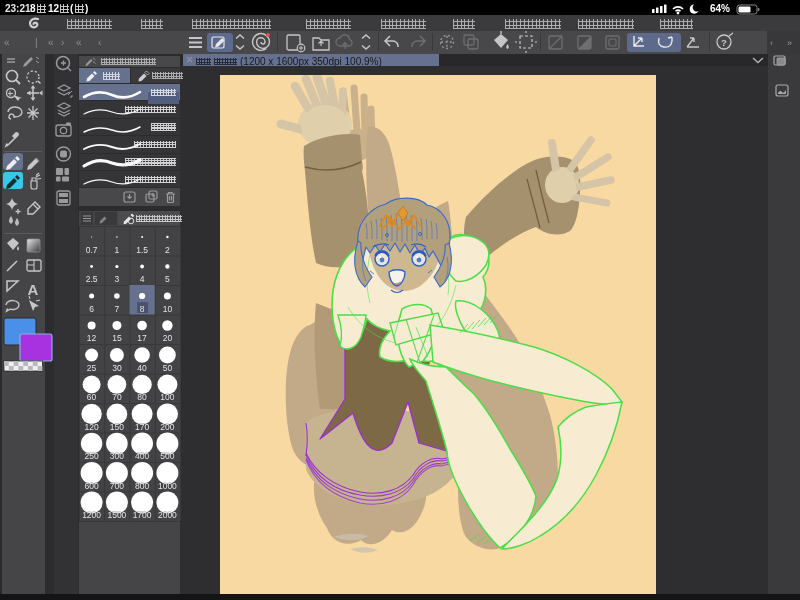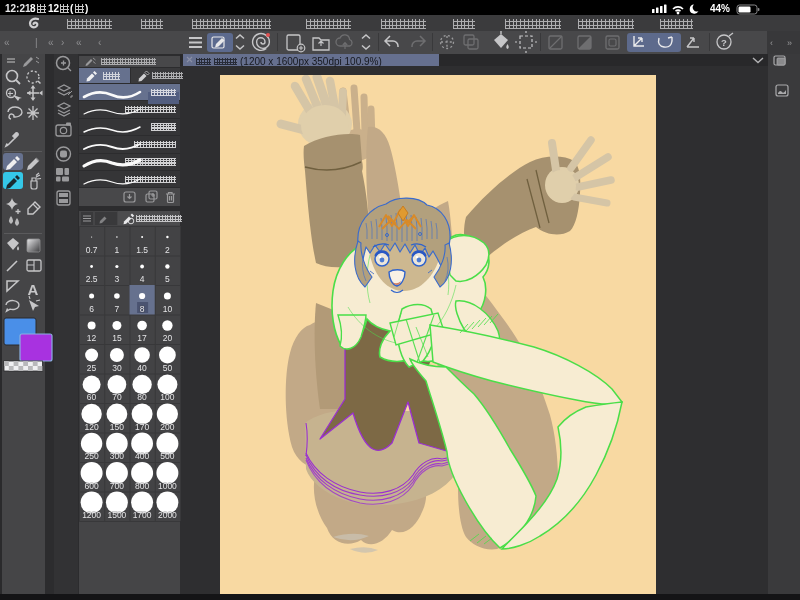--- a/index.html
+++ b/index.html
@@ -353,26 +353,26 @@
     <text x="167.4" y="488.5" font-size="8.5" fill="#e4e4e6" text-anchor="middle" style="paint-order:stroke;stroke:#44444644;stroke-width:2">1000</text>
     <circle cx="91.6" cy="502.5" r="11.0" fill="#fff"></circle>
     <text x="91.6" y="518.0" font-size="8.5" fill="#e4e4e6" text-anchor="middle" style="paint-order:stroke;stroke:#44444644;stroke-width:2">1200</text>
     <circle cx="116.9" cy="502.5" r="11.0" fill="#fff"></circle>
     <text x="116.9" y="518.0" font-size="8.5" fill="#e4e4e6" text-anchor="middle" style="paint-order:stroke;stroke:#44444644;stroke-width:2">1500</text>
     <circle cx="142.1" cy="502.5" r="11.0" fill="#fff"></circle>
     <text x="142.1" y="518.0" font-size="8.5" fill="#e4e4e6" text-anchor="middle" style="paint-order:stroke;stroke:#44444644;stroke-width:2">1700</text>
     <circle cx="167.4" cy="502.5" r="11.0" fill="#fff"></circle>
     <text x="167.4" y="518.0" font-size="8.5" fill="#e4e4e6" text-anchor="middle" style="paint-order:stroke;stroke:#44444644;stroke-width:2">2000</text>
   </svg>
-<div class="abs" style="left:5px;top:2.5px;font-size:10px;color:#e8e8ea;font-weight:bold;white-space:nowrap">12:21</div>
+<div class="abs" style="left:5px;top:2.5px;font-size:10px;color:#e8e8ea;font-weight:bold;white-space:nowrap">23:21</div>
 <div class="abs" style="left:30px;top:2.5px;font-size:10px;color:#fff;font-weight:bold;white-space:nowrap">8</div>
 <div class="abs" style="left:48px;top:2.5px;font-size:10px;color:#fff;font-weight:bold">12</div>
 <div class="abs" style="left:70px;top:2.5px;font-size:10px;color:#fff;font-weight:bold">(</div>
 <div class="abs" style="left:85px;top:2.5px;font-size:10px;color:#fff;font-weight:bold">)</div>
-<div class="abs" style="left:710px;top:3px;font-size:10px;color:#fff;font-weight:bold;white-space:nowrap">44%</div>
+<div class="abs" style="left:710px;top:3px;font-size:10px;color:#fff;font-weight:bold;white-space:nowrap">64%</div>
 <div class="abs" style="left:240px;top:55.5px;font-size:10px;color:#16181f;white-space:nowrap">(1200 x 1600px 350dpi 100.9%)</div>
 <div class="abs" style="left:220px;top:75px;width:436px;height:519px"><svg width="436" height="519" viewBox="0 0 436 519">
       <rect x="0" y="0" width="436" height="519" fill="#f8d9a2"></rect>
       <g stroke="#c2a987" stroke-linecap="round" opacity="0.85" fill="#c2a987">
         <path d="M128,58 L123,16" stroke-width="7"></path>
         <path d="M137,56 L134,13" stroke-width="7"></path>
         <path d="M145,58 L144,22" stroke-width="7"></path>
         <path d="M152,66 L151,34" stroke-width="7"></path>
         <ellipse cx="137" cy="70" rx="17" ry="16" stroke="none"></ellipse>
       </g>

